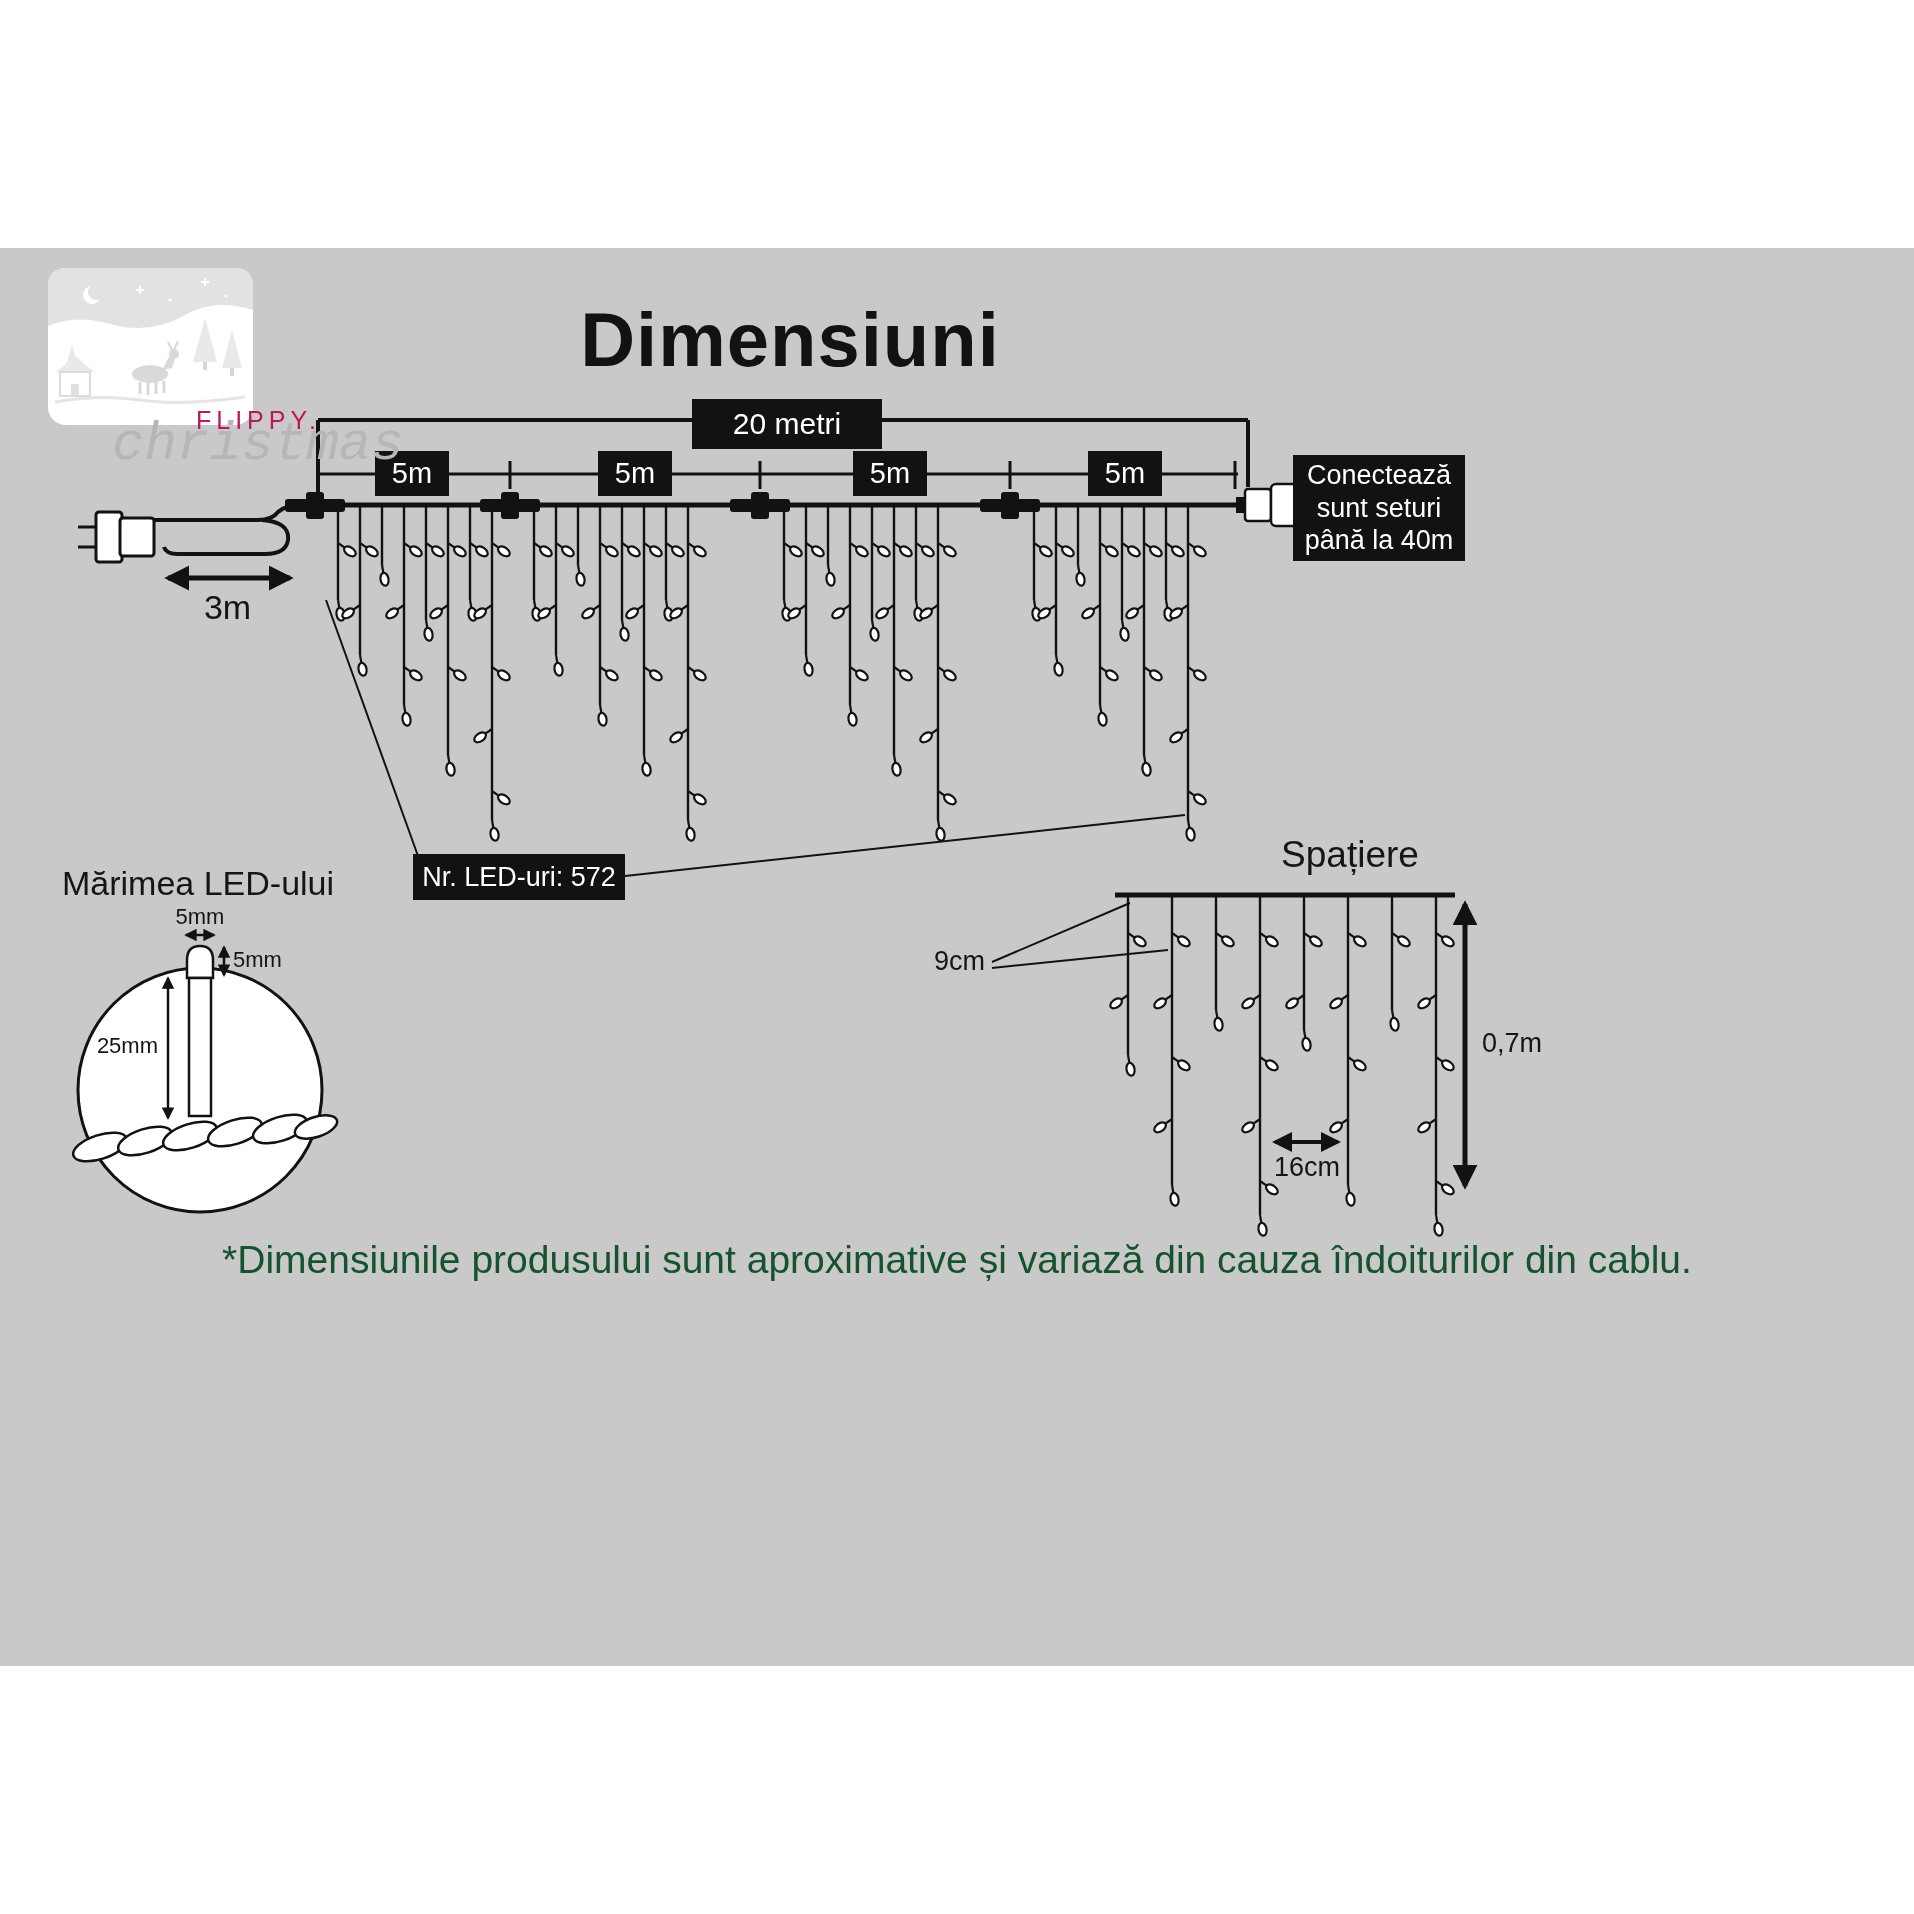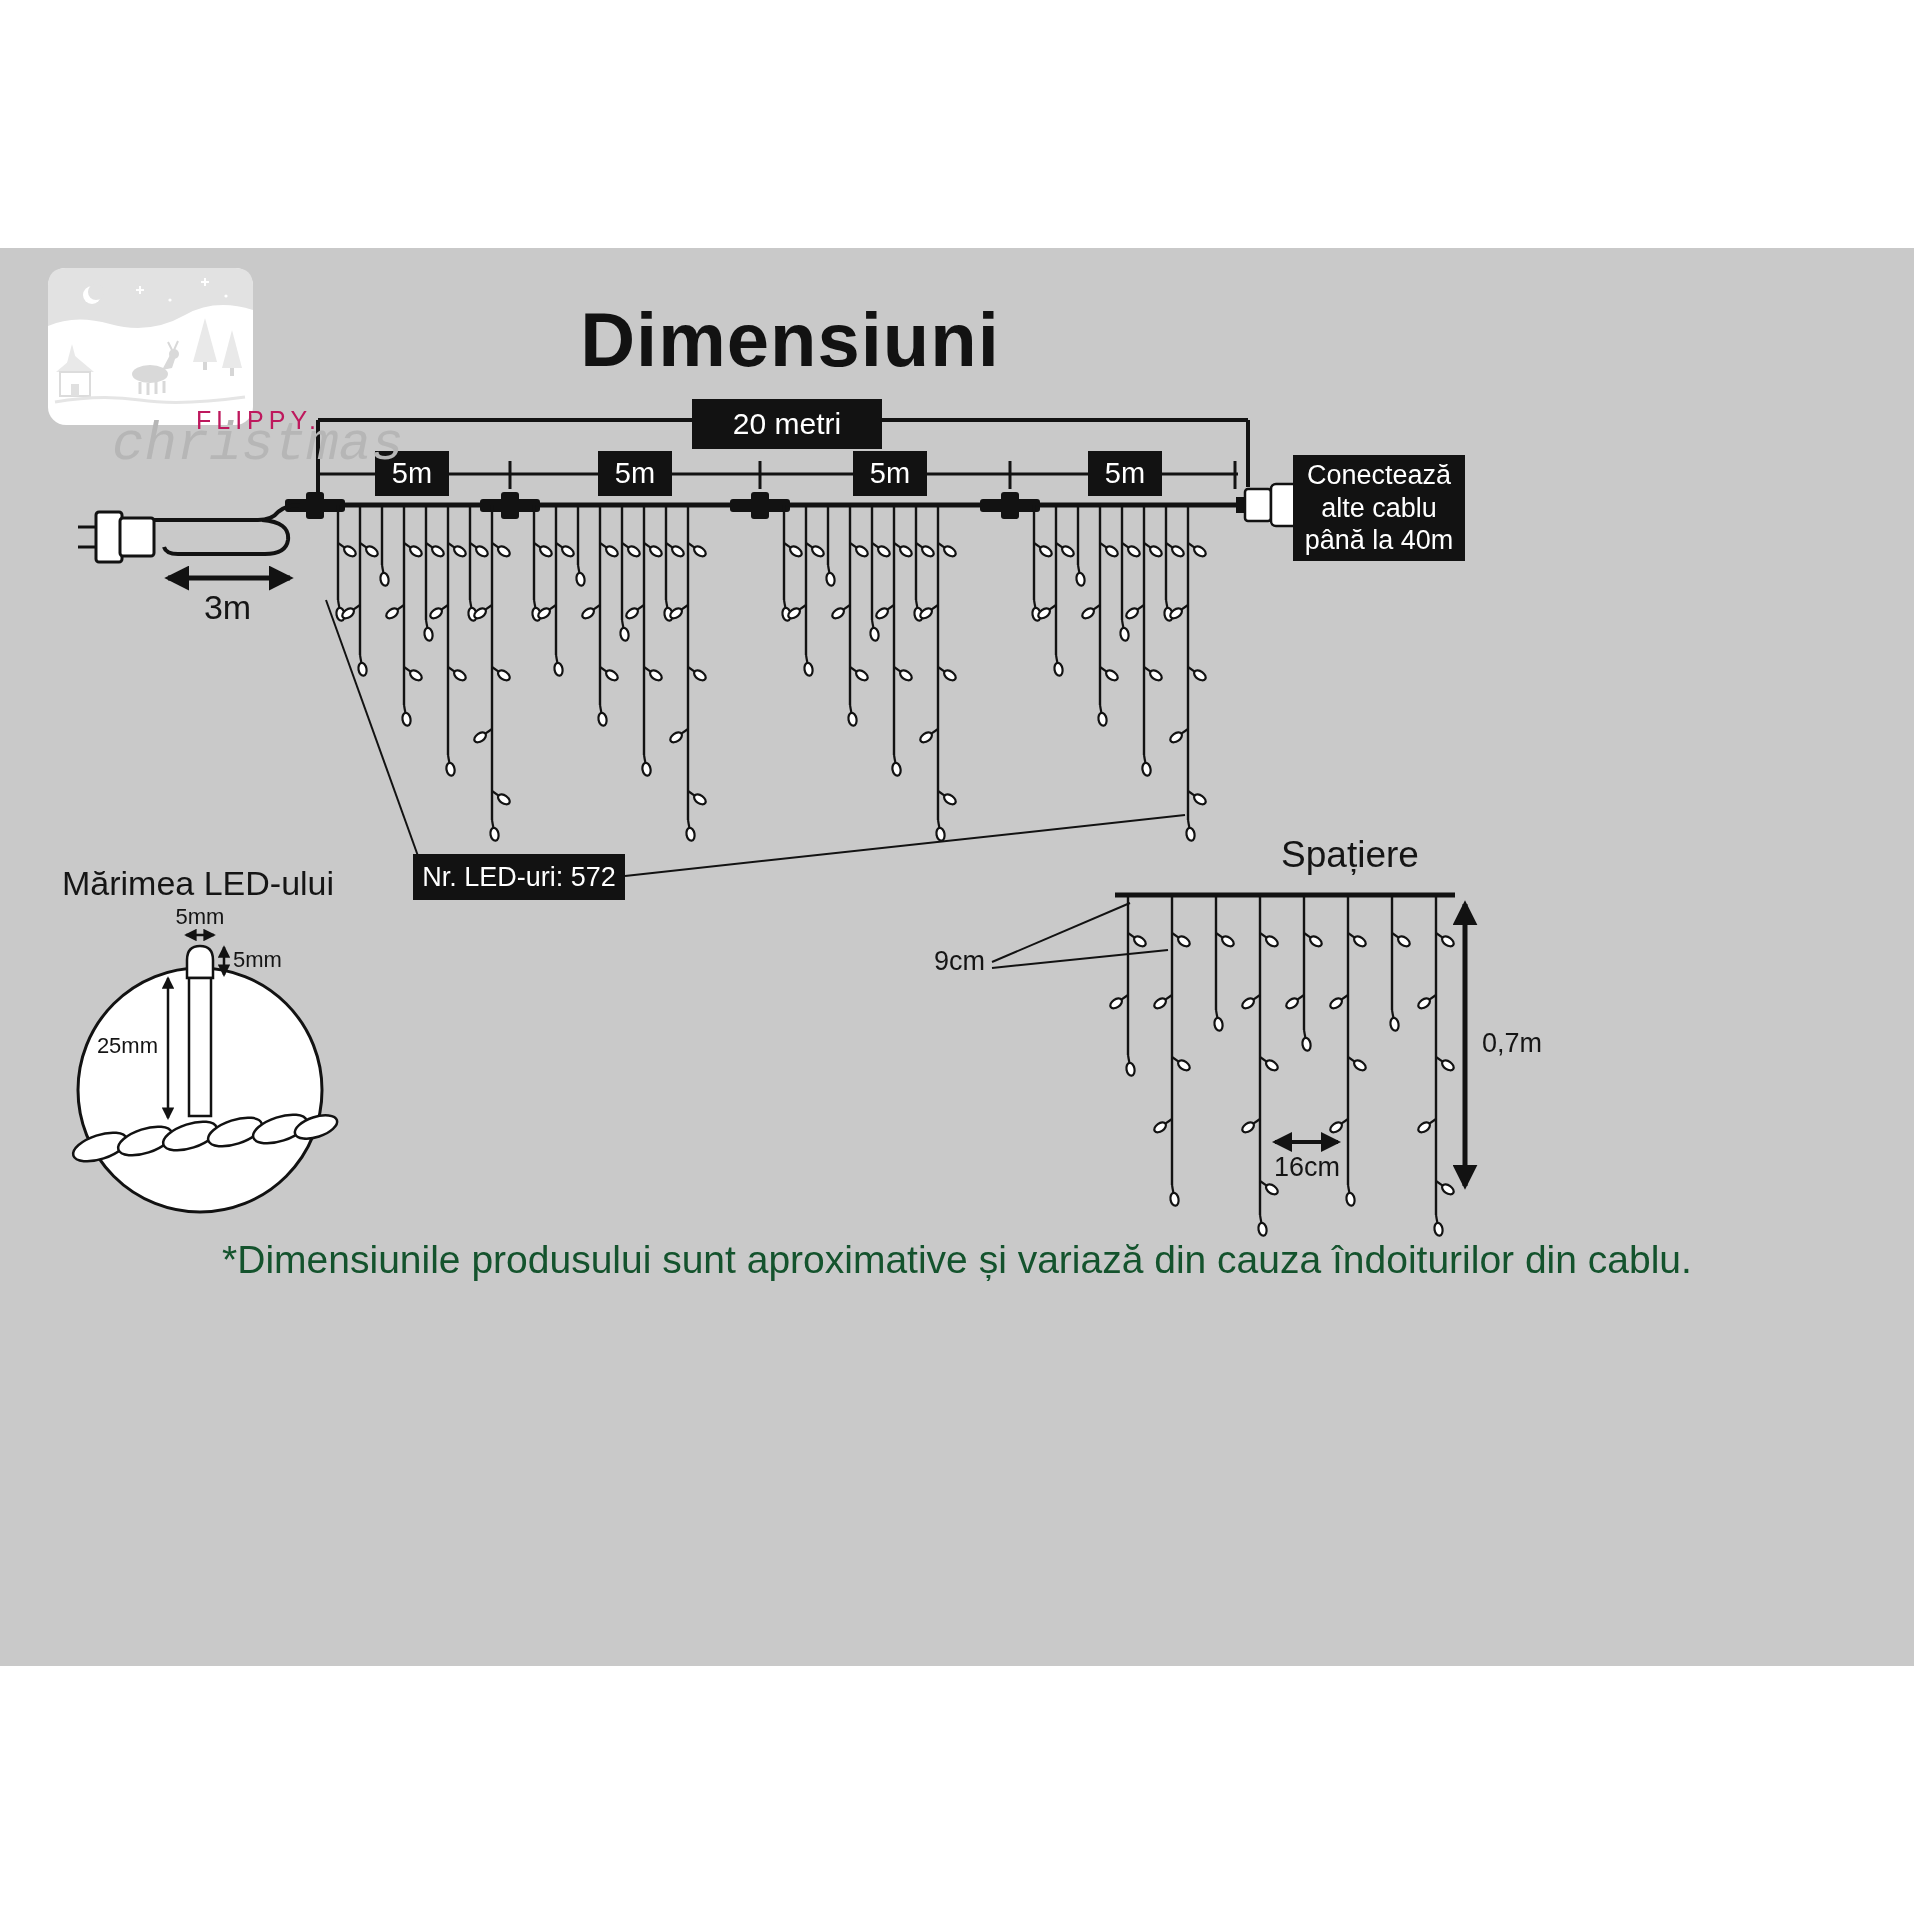--- a/index.html
+++ b/index.html
@@ -448,21 +448,21 @@
   <div id="title" class="abs">Dimensiuni</div>
 
   <div id="box-20m" class="blackbox">20 metri</div>
   <div id="seg-0" class="blackbox seg-box">5m</div>
   <div id="seg-1" class="blackbox seg-box">5m</div>
   <div id="seg-2" class="blackbox seg-box">5m</div>
   <div id="seg-3" class="blackbox seg-box">5m</div>
 
   <div id="connect-box" class="blackbox">
     <div>Conectează</div>
-    <div>alte cablu</div>
+    <div>sunt seturi</div>
     <div>până la 40m</div>
   </div>
 
   <div id="lbl-3m" class="lbl">3m</div>
   <div id="ledcount-box" class="blackbox">Nr. LED-uri: 572</div>
 
   <div id="lbl-spatiere" class="lbl">Spațiere</div>
   <div id="lbl-9cm" class="lbl">9cm</div>
   <div id="lbl-16cm" class="lbl">16cm</div>
   <div id="lbl-07m" class="lbl">0,7m</div>

